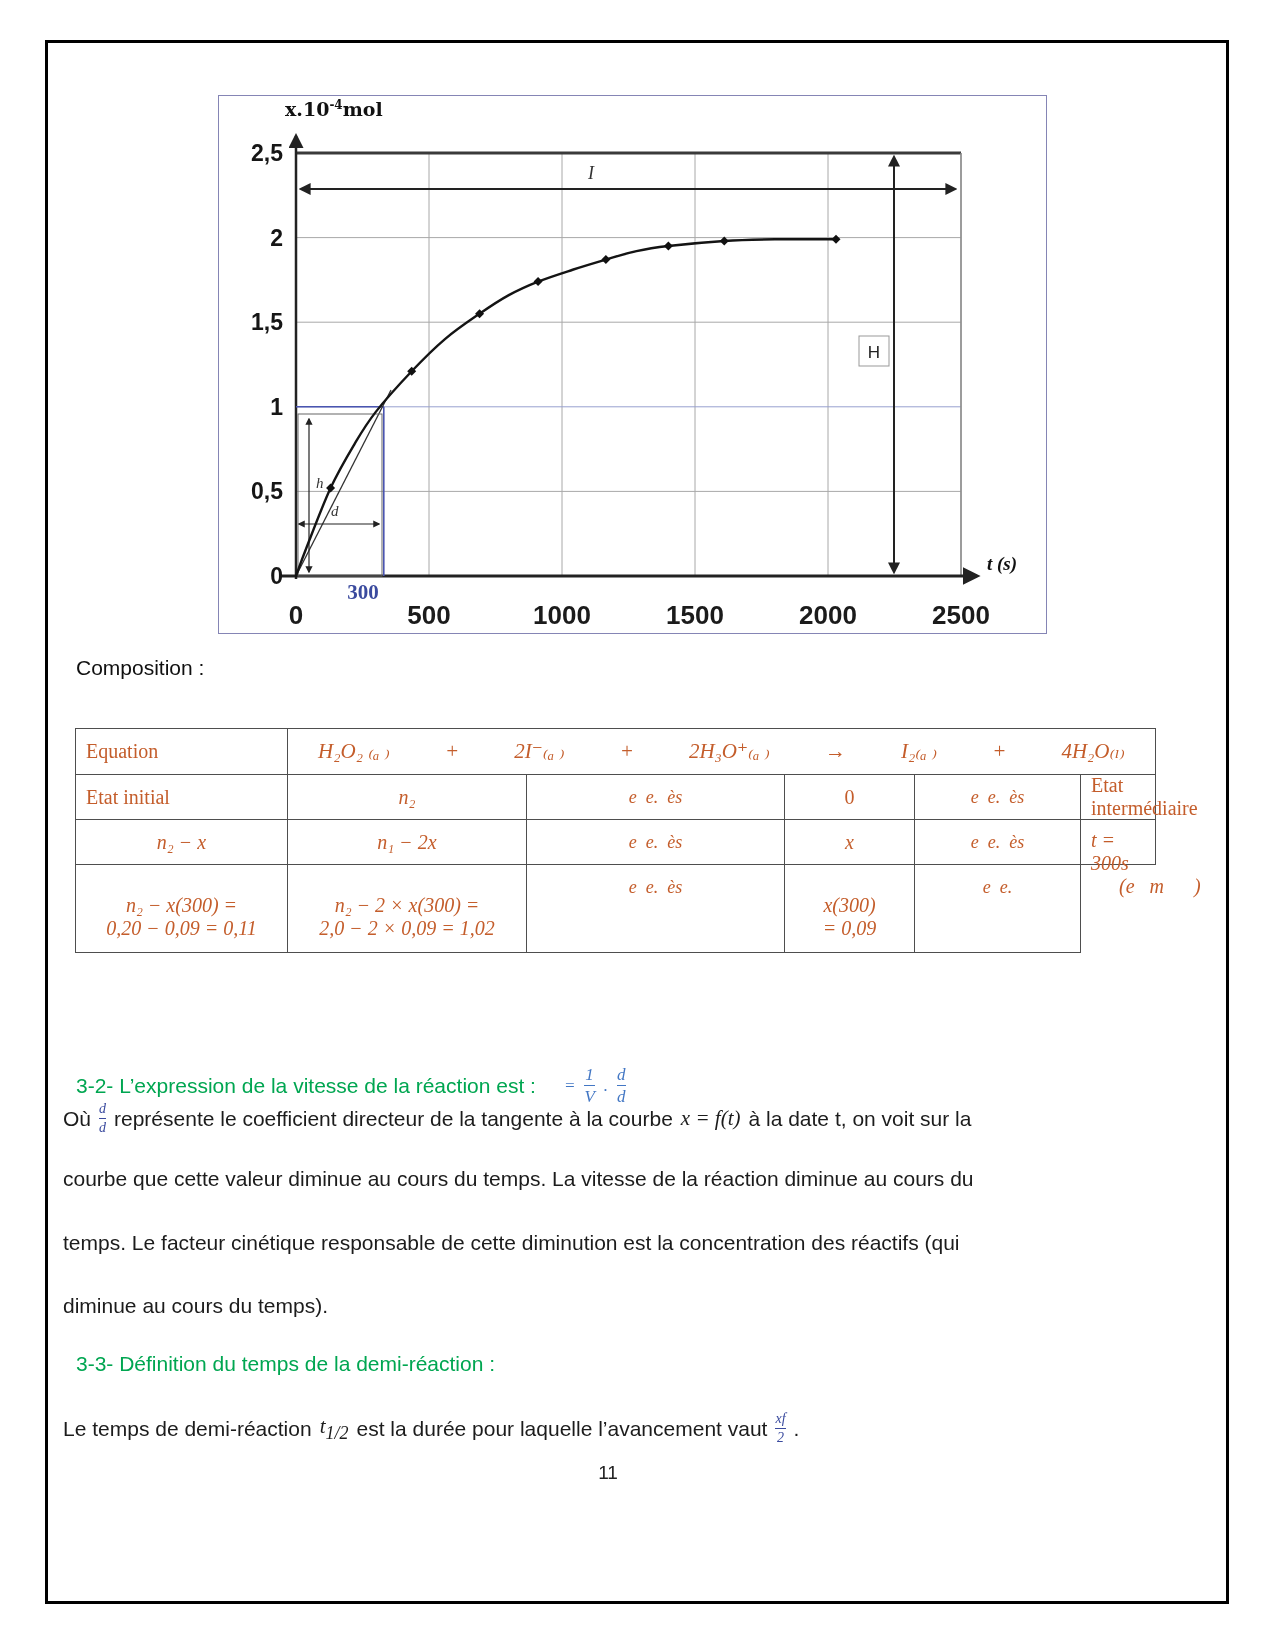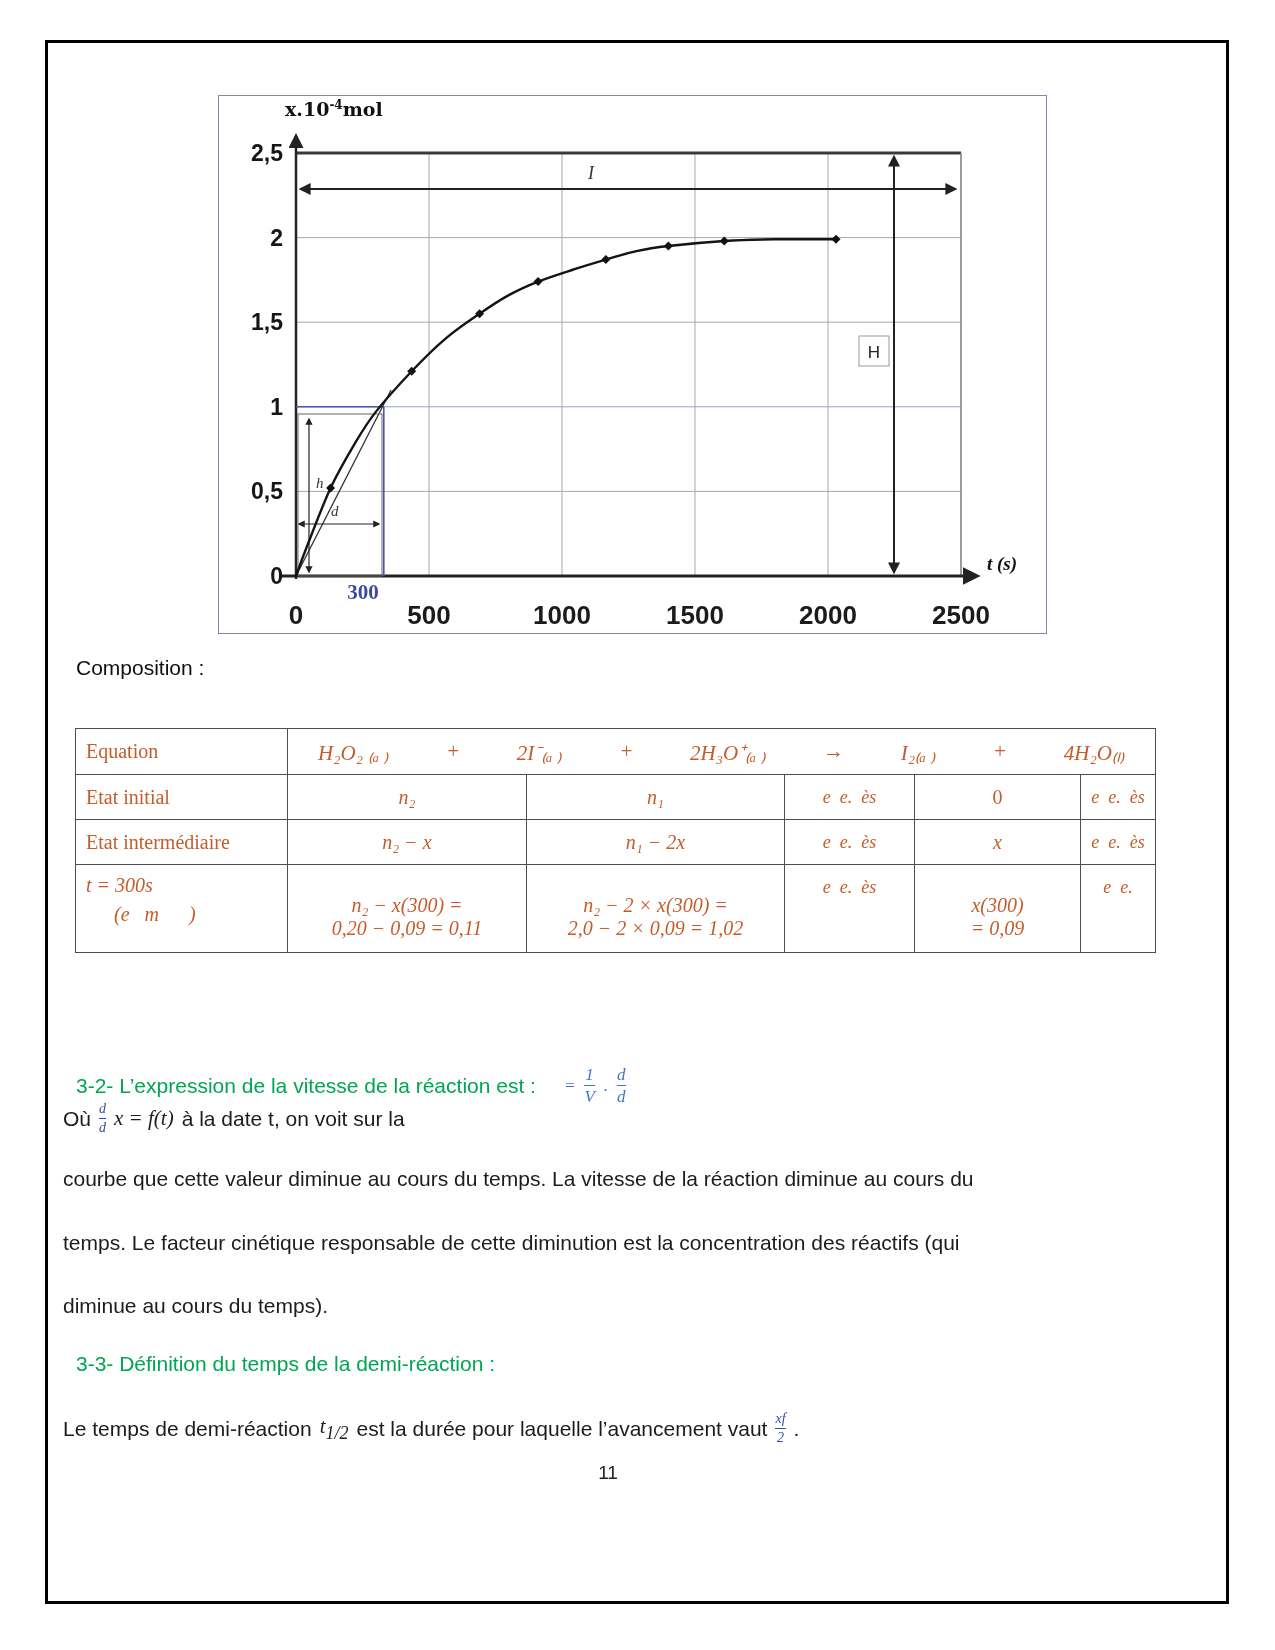--- a/index.html
+++ b/index.html
@@ -11,21 +11,21 @@
        border:1px solid #8585b5;background:#fff;box-sizing:content-box;}
   .figure svg{display:block;}
   .composition{position:absolute;left:76px;top:656px;font-size:21px;color:#101010;}
   
   .ctable{position:absolute;left:75px;top:728px;display:grid;
        grid-template-columns:212px 239px 258px 130px 166px 75px;
        grid-template-rows:46px 45px 45px 88px;
        border-top:1.5px solid #4e4e4e;border-left:1.5px solid #4e4e4e;
        font-family:"Liberation Serif","DejaVu Serif",serif;color:#C45D2B;font-size:20px;}
   .tc{border-right:1.5px solid #4e4e4e;border-bottom:1.5px solid #4e4e4e;
-       display:flex;align-items:center;justify-content:center;box-sizing:border-box;font-family:Liberation Serif, serif;}
+       display:flex;align-items:center;justify-content:center;box-sizing:border-box;}
   .tc.left{justify-content:flex-start;padding-left:10px;}
   .tc.math{font-style:italic;}
   .tc.pre{white-space:pre;font-size:18px;}
   .eqcell{grid-column:2/7;display:flex;align-items:center;justify-content:space-between;
        padding:0 30px;font-style:italic;font-size:21px;}
   .two{flex-direction:column;justify-content:flex-end;padding:9px 0 12px 0;}
   .two .l2{white-space:pre;}
   
   .green{color:#00A651;}
   .hline{position:absolute;left:76px;font-size:21px;display:flex;align-items:center;gap:28px;white-space:nowrap;}
@@ -117,33 +117,32 @@
     <span>+</span>
     <span>2H₃O⁺₍ₐ ₎</span>
     <span>→</span>
     <span>I₂₍ₐ ₎</span>
     <span>+</span>
     <span>4H₂O₍ₗ₎</span>
   </div>
 
   <div class="tc left">Etat initial</div>
   <div class="tc math">n₂</div>
-  <div class="tc math">n₁</div>
   <div class="tc math pre">e  e.  ès</div>
   <div class="tc">0</div>
   <div class="tc math pre">e  e.  ès</div>
 
   <div class="tc left">Etat intermédiaire</div>
   <div class="tc math">n₂ − x</div>
   <div class="tc math">n₁ − 2x</div>
   <div class="tc math pre">e  e.  ès</div>
   <div class="tc math">x</div>
   <div class="tc math pre">e  e.  ès</div>
 
-  <div class="tc left math two" style="align-items:flex-start;gap:6px;">
+  <div class="tc left math two" style="align-items:flex-start;">
     <span>t = 300s</span>
     <span class="l2" style="padding-left:28px;">(e   m      )</span>
   </div>
   <div class="tc math two">
     <span>n₂ − x(300) =</span>
     <span>0,20 − 0,09 = 0,11</span>
   </div>
   <div class="tc math two">
     <span>n₂ − 2 × x(300) =</span>
     <span>2,0 − 2 × 0,09 = 1,02</span>
@@ -174,20 +173,21 @@
   </span>
 </div>
 
 <div class="bodyline" style="top:1102px;">
   <span>Où</span>
   <span class="frac infrac">
     <span>d</span>
     <span class="bar"></span>
     <span>d</span>
   </span>
+  <span>représente le coefficient directeur de la tangente à la courbe</span>
   <span class="mathx">x = f(t)</span>
   <span>à la date t, on voit sur la</span>
 </div>
 <div class="bodyline" style="top:1167px;">courbe que cette valeur diminue au cours du temps. La vitesse de la réaction diminue au cours du</div>
 <div class="bodyline" style="top:1231px;">temps. Le facteur cinétique responsable de cette diminution est la concentration des réactifs (qui</div>
 <div class="bodyline" style="top:1294px;">diminue au cours du temps).</div>
 
 <div class="hline green" style="top:1352px;">3-3- Définition du temps de la demi-réaction :</div>
 
 <div class="bodyline" style="top:1412px;text-align:right;">

